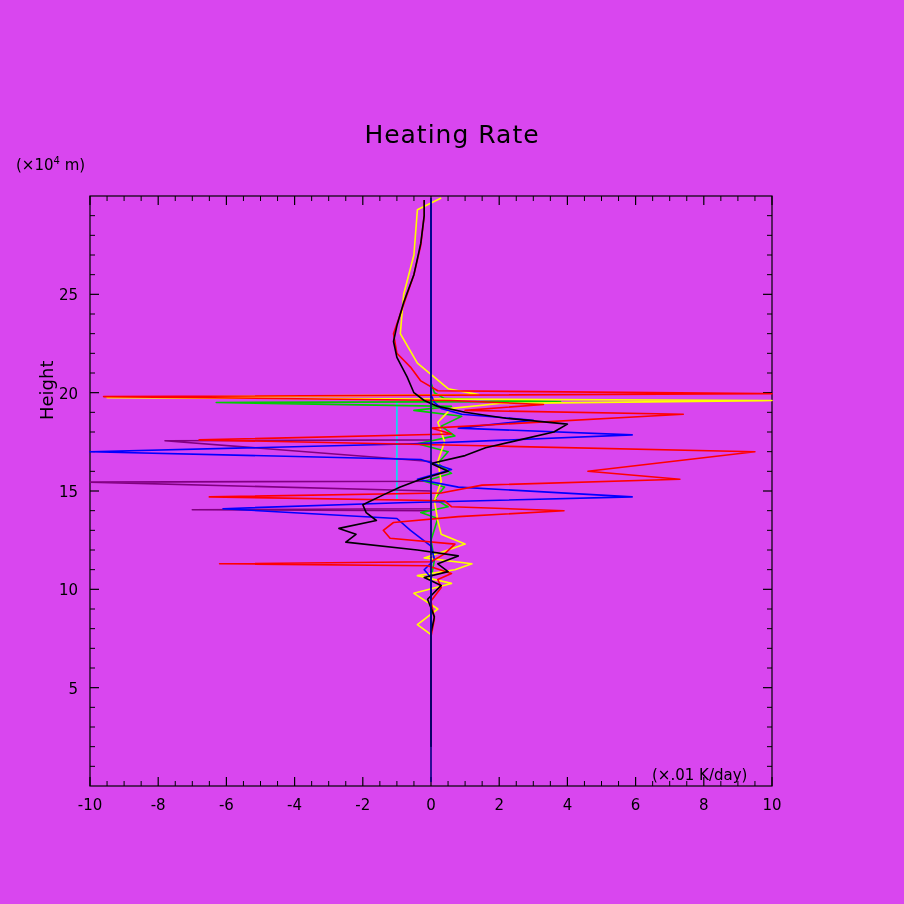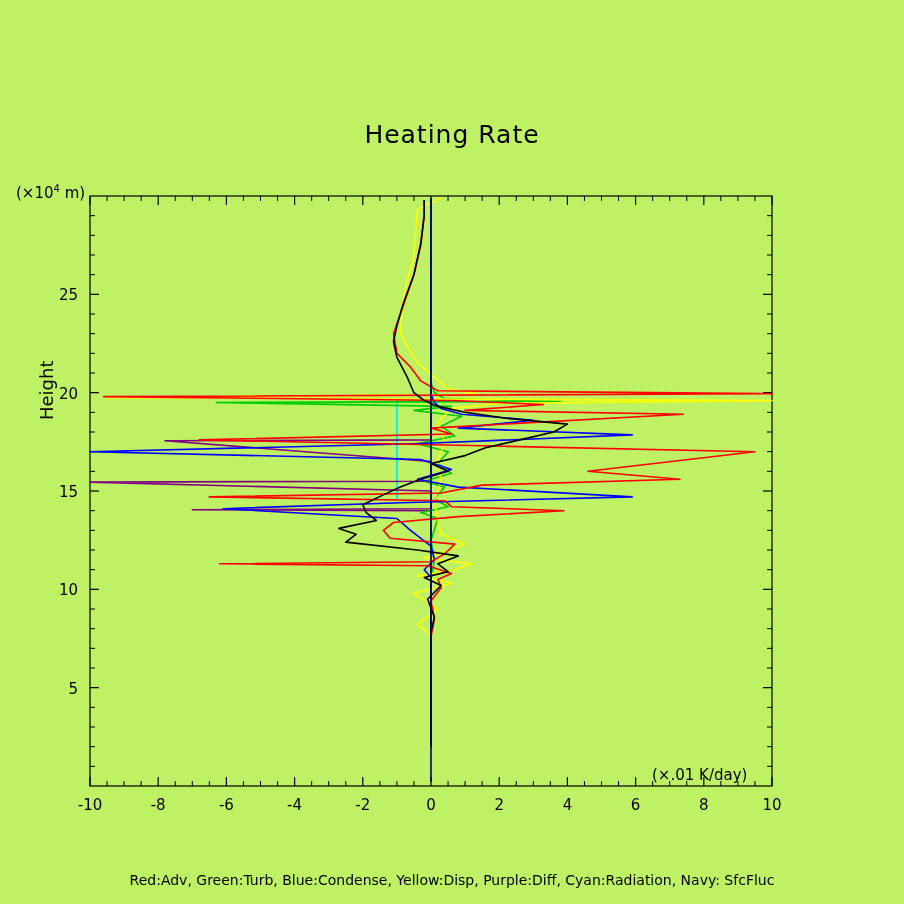--- a/index.html
+++ b/index.html
@@ -4,41 +4,40 @@
 <style>
   html, body {
     margin: 0;
     padding: 0;
     background: #ffffff;
   }
   #page {
     position: relative;
     width: 904px;
     height: 904px;
-    background: #bef264;
+    background: #d946ef;
     font-family: "DejaVu Sans", sans-serif;
     overflow: hidden;
   }
   #chart-title {
     position: absolute;
     left: 0;
     top: 120px;
     width: 904px;
     text-align: center;
     font-size: 25px;
     color: #000000;
     letter-spacing: 1px;
   }
   #unit-note {
     position: absolute;
     left: 16px;
     top: 155px;
     font-size: 15px;
     color: #000000;
-    margin-top: 28px;
   }
   #unit-note sup {
     font-size: 10px;
   }
   #ylabel {
     position: absolute;
     left: 36px;
     top: 420px;
     font-size: 18px;
     color: #000000;
@@ -253,15 +252,14 @@
         <polyline points="431.0,746.7 431.0,569.7 431.0,530.3 431.0,510.7 192.3,509.7 431.0,508.7 431.0,491.0 90.0,482.1 431.0,481.2 431.0,461.5 165.0,440.8 431.0,439.9 431.0,422.2 431.0,406.4 431.0,400.5 431.0,392.7 431.0,294.3 431.0,199.9" fill="none" stroke="#800080" stroke-width="1.6" stroke-linejoin="round"></polyline>
         <polyline points="431.0,746.7 431.0,609.0 431.0,579.5 434.4,559.8 431.0,540.2 437.8,518.5 420.8,512.6 448.1,506.7 434.4,498.9 444.6,487.1 424.2,481.2 451.5,473.3 437.8,463.5 448.1,451.7 417.4,443.8 454.9,435.9 441.2,426.1 461.7,416.3 413.9,410.4 451.5,406.4 216.2,402.5 560.6,401.5 444.6,398.6 434.4,392.7 431.0,382.8 431.0,353.3 431.0,294.3 431.0,199.9" fill="none" stroke="#00cc00" stroke-width="1.6" stroke-linejoin="round"></polyline>
         <polyline points="431.0,746.7 431.0,634.6 417.4,624.7 437.8,609.0 413.9,593.3 451.5,583.4 417.4,575.6 454.9,569.7 471.9,563.8 424.2,557.9 448.1,550.0 465.1,544.1 441.2,534.3 437.8,520.5 434.4,500.8 441.2,481.2 437.8,461.5 444.6,441.8 437.8,422.2 451.5,408.4 499.2,403.5 772.0,400.5 107.0,397.6 478.7,394.6 448.1,388.7 417.4,363.2 400.3,333.7 403.7,294.3 413.9,255.0 417.4,209.8 441.2,198.0" fill="none" stroke="#ffff00" stroke-width="1.6" stroke-linejoin="round"></polyline>
         <polyline points="431.0,746.7 431.0,599.2 431.0,577.5 424.2,569.7 434.4,559.8 431.0,546.1 410.5,530.3 396.9,518.5 223.0,508.7 400.3,502.8 632.2,496.9 458.3,487.1 417.4,479.2 451.5,469.4 420.8,459.5 90.0,451.7 413.9,443.8 632.2,434.9 458.3,428.1 533.3,420.2 461.7,414.3 441.2,408.4 434.4,402.5 431.0,394.6 431.0,373.0 431.0,314.0 431.0,199.9" fill="none" stroke="#0000ff" stroke-width="1.6" stroke-linejoin="round"></polyline>
         <polyline points="431.0,746.7 431.0,636.5 434.4,618.8 431.0,601.1 441.2,587.4 437.8,579.5 451.5,573.6 427.6,565.7 219.6,563.8 431.0,561.8 444.6,553.9 454.9,544.1 390.1,538.2 383.3,530.3 393.5,522.5 458.3,516.6 564.0,510.7 451.5,506.7 444.6,500.8 209.3,496.9 441.2,493.0 482.1,485.1 679.9,479.2 587.9,471.3 754.9,451.7 482.1,445.8 199.1,439.9 451.5,434.0 431.0,428.1 683.3,414.3 465.1,410.4 543.5,404.5 451.5,400.5 103.6,396.6 772.0,393.7 437.8,390.7 420.8,380.9 410.5,367.1 396.9,353.3 393.5,333.7 403.7,304.2 413.9,274.7 420.8,245.2 424.2,215.7 424.2,199.9" fill="none" stroke="#ff0000" stroke-width="1.6" stroke-linejoin="round"></polyline>
         <polyline points="431.0,746.7 431.0,632.6 434.4,616.9 427.6,599.2 441.2,585.4 424.2,577.5 448.1,571.6 437.8,563.8 458.3,555.9 417.4,550.0 345.8,542.1 356.0,534.3 338.9,528.4 376.4,520.5 366.2,512.6 362.8,504.8 383.3,494.9 400.3,487.1 420.8,479.2 448.1,471.3 431.0,463.5 465.1,455.6 485.6,447.7 519.7,439.9 553.8,432.0 567.4,424.1 506.0,418.2 465.1,412.3 437.8,406.4 424.2,400.5 413.9,392.7 407.1,376.9 396.9,357.3 393.5,341.5 396.9,325.8 403.7,302.2 413.9,274.7 420.8,243.2 424.2,215.7 424.2,199.9" fill="none" stroke="#000000" stroke-width="1.6" stroke-linejoin="round"></polyline>
         <polyline points="431.0,782.1 431.0,687.7 431.0,589.3 431.0,491.0 431.0,392.7 431.0,294.3 431.0,198.0" fill="none" stroke="#000080" stroke-width="1.6" stroke-linejoin="round"></polyline>
       </g>
   </svg>
 
-  <div id="caption">Red:Adv, Green:Turb, Blue:Condense, Yellow:Disp, Purple:Diff, Cyan:Radiation, Navy: SfcFluc</div>
 
 </div>
 
 </body></html>

